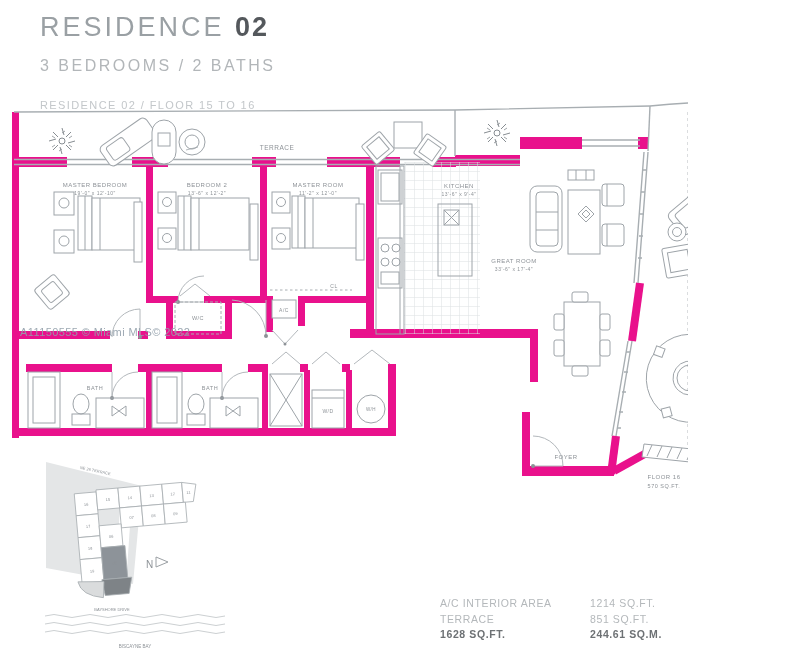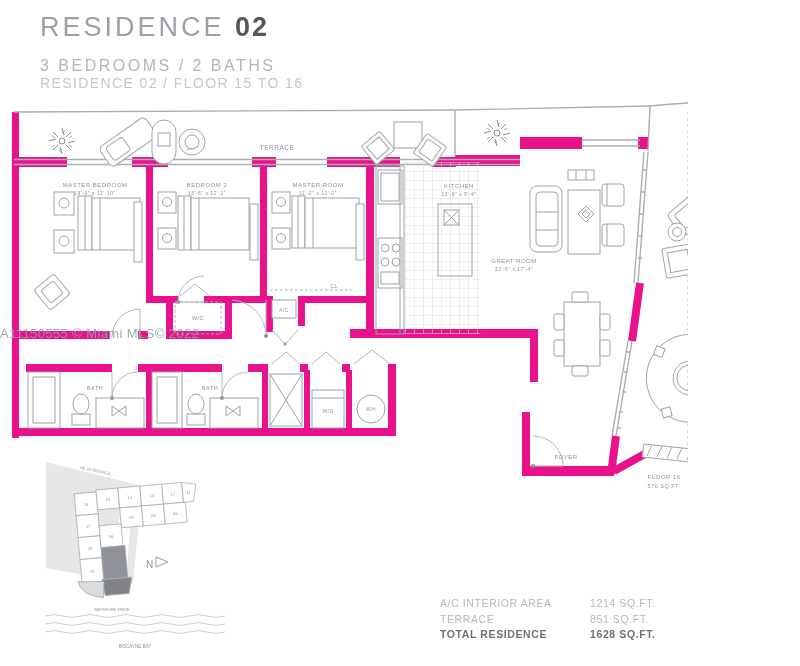--- a/index.html
+++ b/index.html
@@ -4,22 +4,22 @@
 <style>
   html,body{margin:0;padding:0;background:#fff;}
   .page{position:relative;width:688px;height:666px;background:#ffffff;overflow:hidden;
         font-family:"Liberation Sans",sans-serif;}
   svg.plan{position:absolute;left:0;top:0;width:800px;height:666px;}
   svg text{font-family:"Liberation Sans",sans-serif;fill:#8d9297;}
   .hdr{position:absolute;left:40px;top:12px;z-index:3;}
   .hdr .title{font-size:27px;letter-spacing:3px;color:#9aa0a4;font-weight:400;}
   .hdr .title b{color:#54585c;font-weight:700;letter-spacing:2px;}
   .hdr .subtitle{margin-top:14px;font-size:16px;letter-spacing:2.5px;color:#b2b6b9;}
-  .hdr .floornote{margin-top:0;font-size:14px;letter-spacing:1.4px;color:#c3c7ca;}
-  .watermark{position:absolute;left:0;top:326px;z-index:4;font-size:13px;
+  .hdr .floornote{margin-top:24px;font-size:11px;letter-spacing:1.4px;color:#c3c7ca;}
+  .watermark{position:absolute;left:20px;top:326px;z-index:4;font-size:11px;
              color:#93a0ab;letter-spacing:.4px;opacity:.9;}
   .footer{position:absolute;left:440px;top:596px;z-index:3;display:grid;
           grid-template-columns:150px 105px 118px;font-size:10.5px;line-height:15.5px;
           letter-spacing:.6px;color:#b4b8bb;}
   .footer span{padding-right:2px;}
   .footer .strong{color:#6d7174;font-weight:700;}
 </style>
 </head>
 <body>
 
@@ -386,18 +386,17 @@
 
   <div class="watermark">A11150555 © Miami MLS© 2022</div>
 
   <div class="footer">
     <span>A/C INTERIOR AREA</span>
     <span>1214 SQ.FT.</span>
     <span>165.55 SQ.M.</span>
     <span>TERRACE</span>
     <span>851 SQ.FT.</span>
     <span>79.06 SQ.M.</span>
-    <span class="strong">TOTAL RESIDENCE</span>
     <span class="strong">1628 SQ.FT.</span>
     <span class="strong">244.61 SQ.M.</span>
   </div>
 
 </div>
 
 </body></html>

